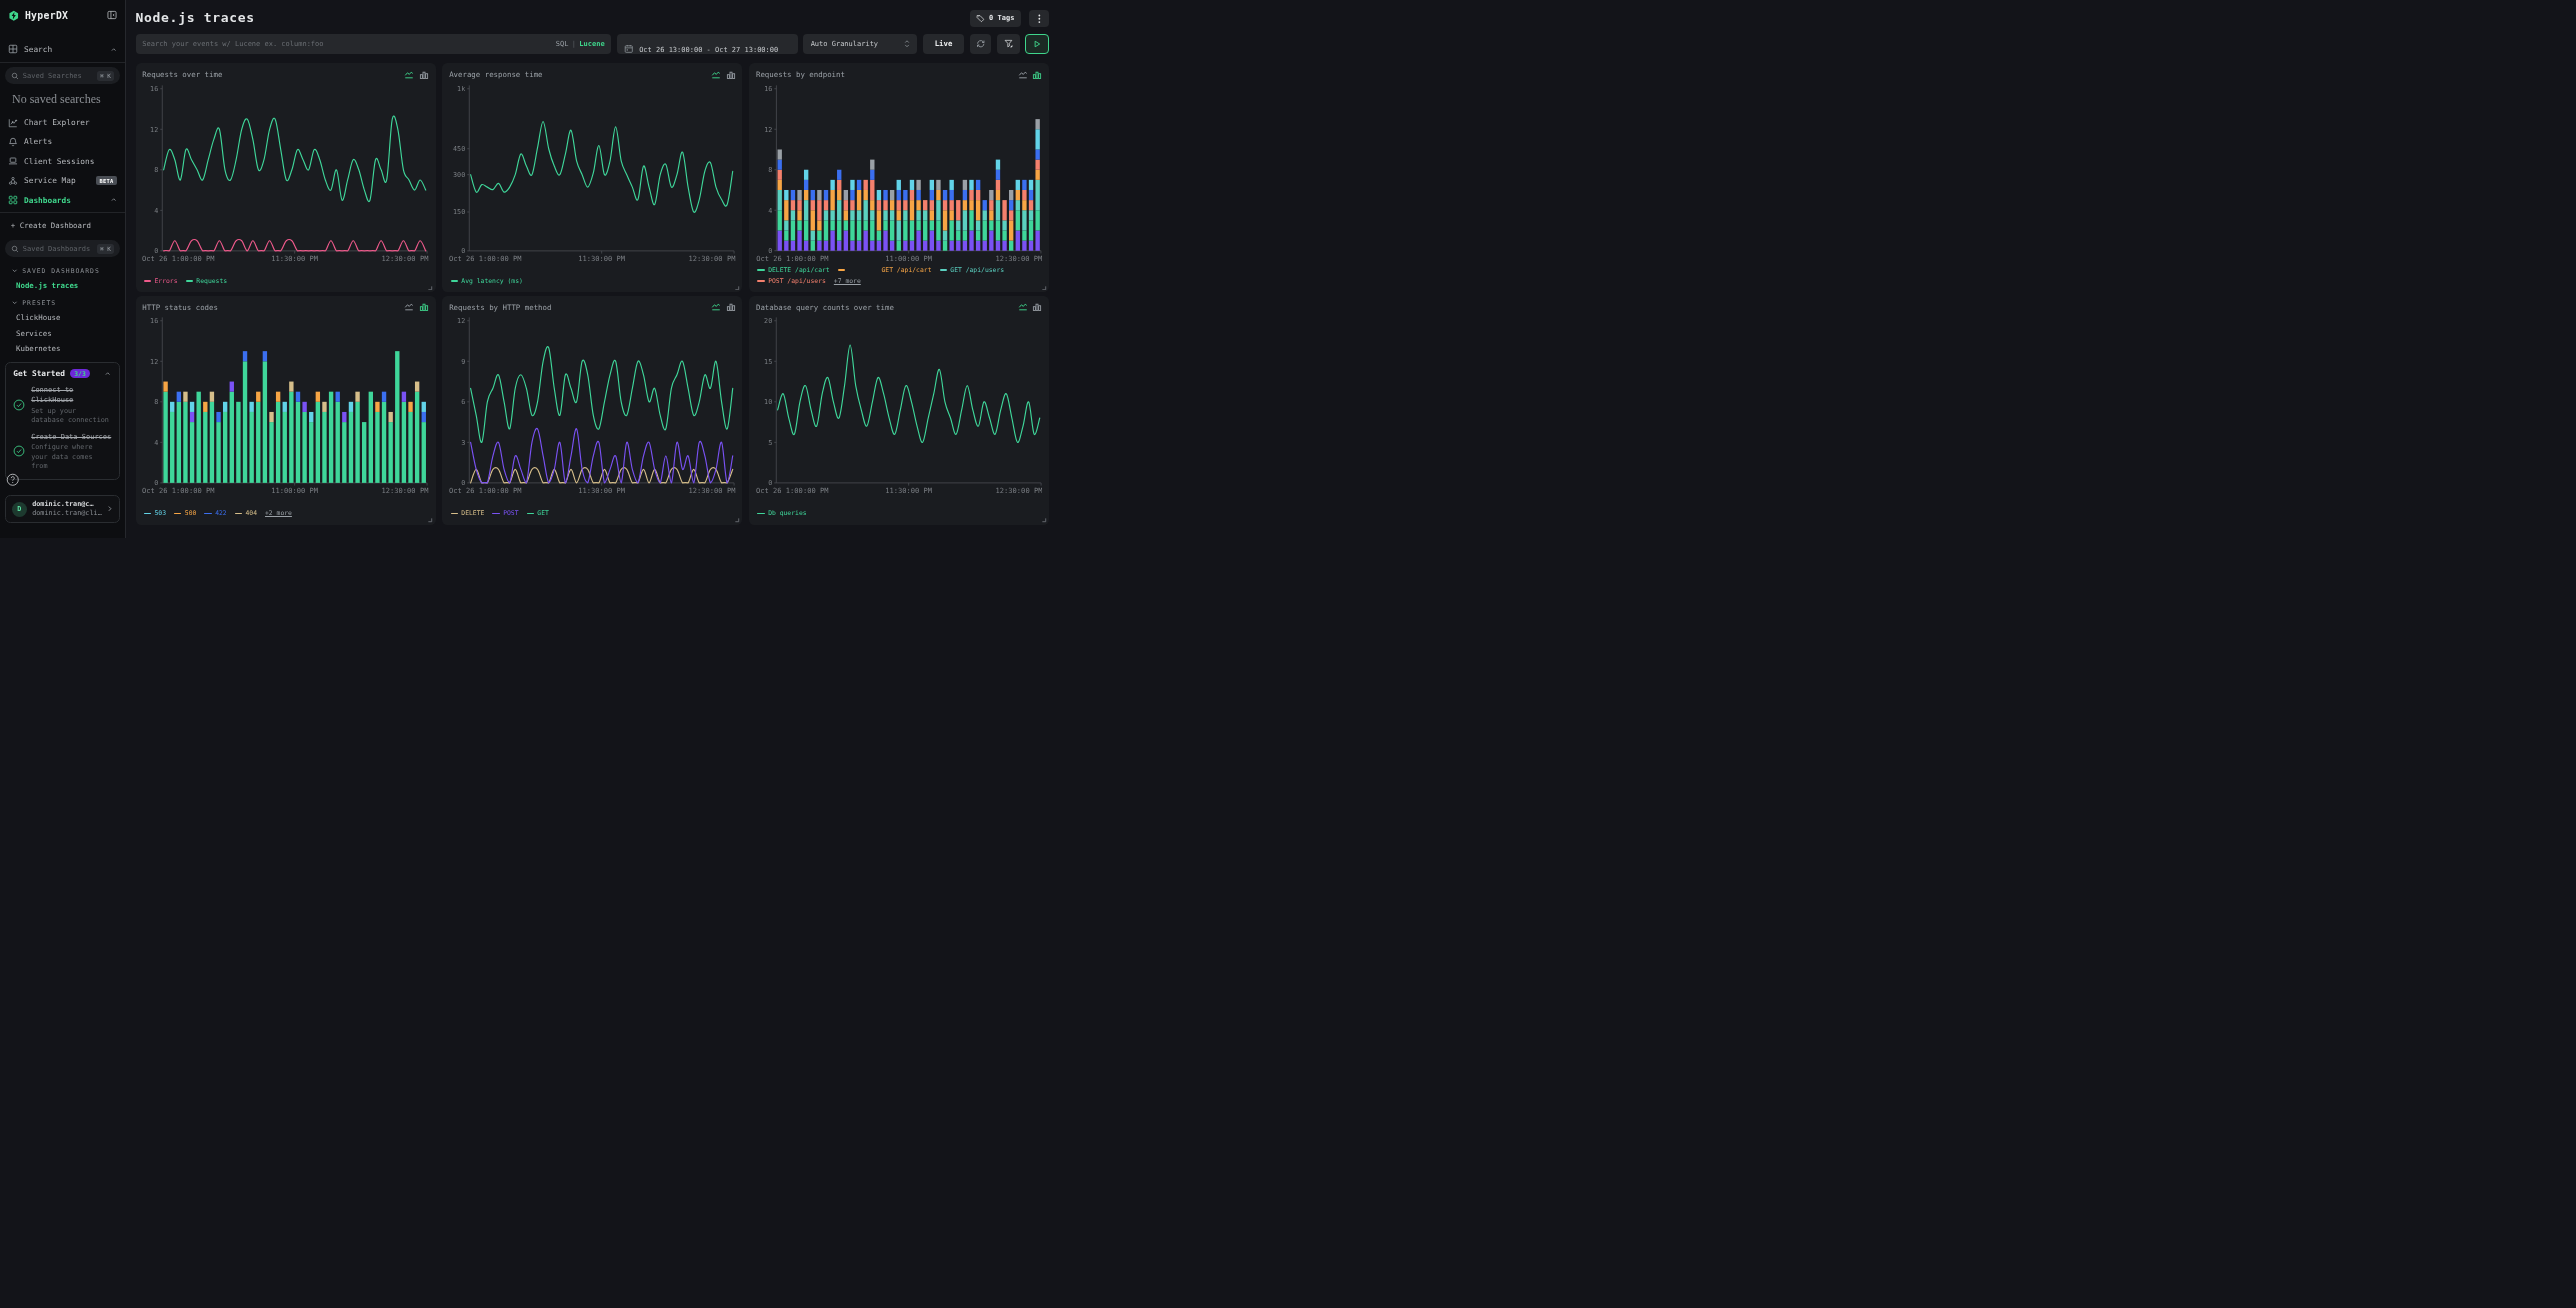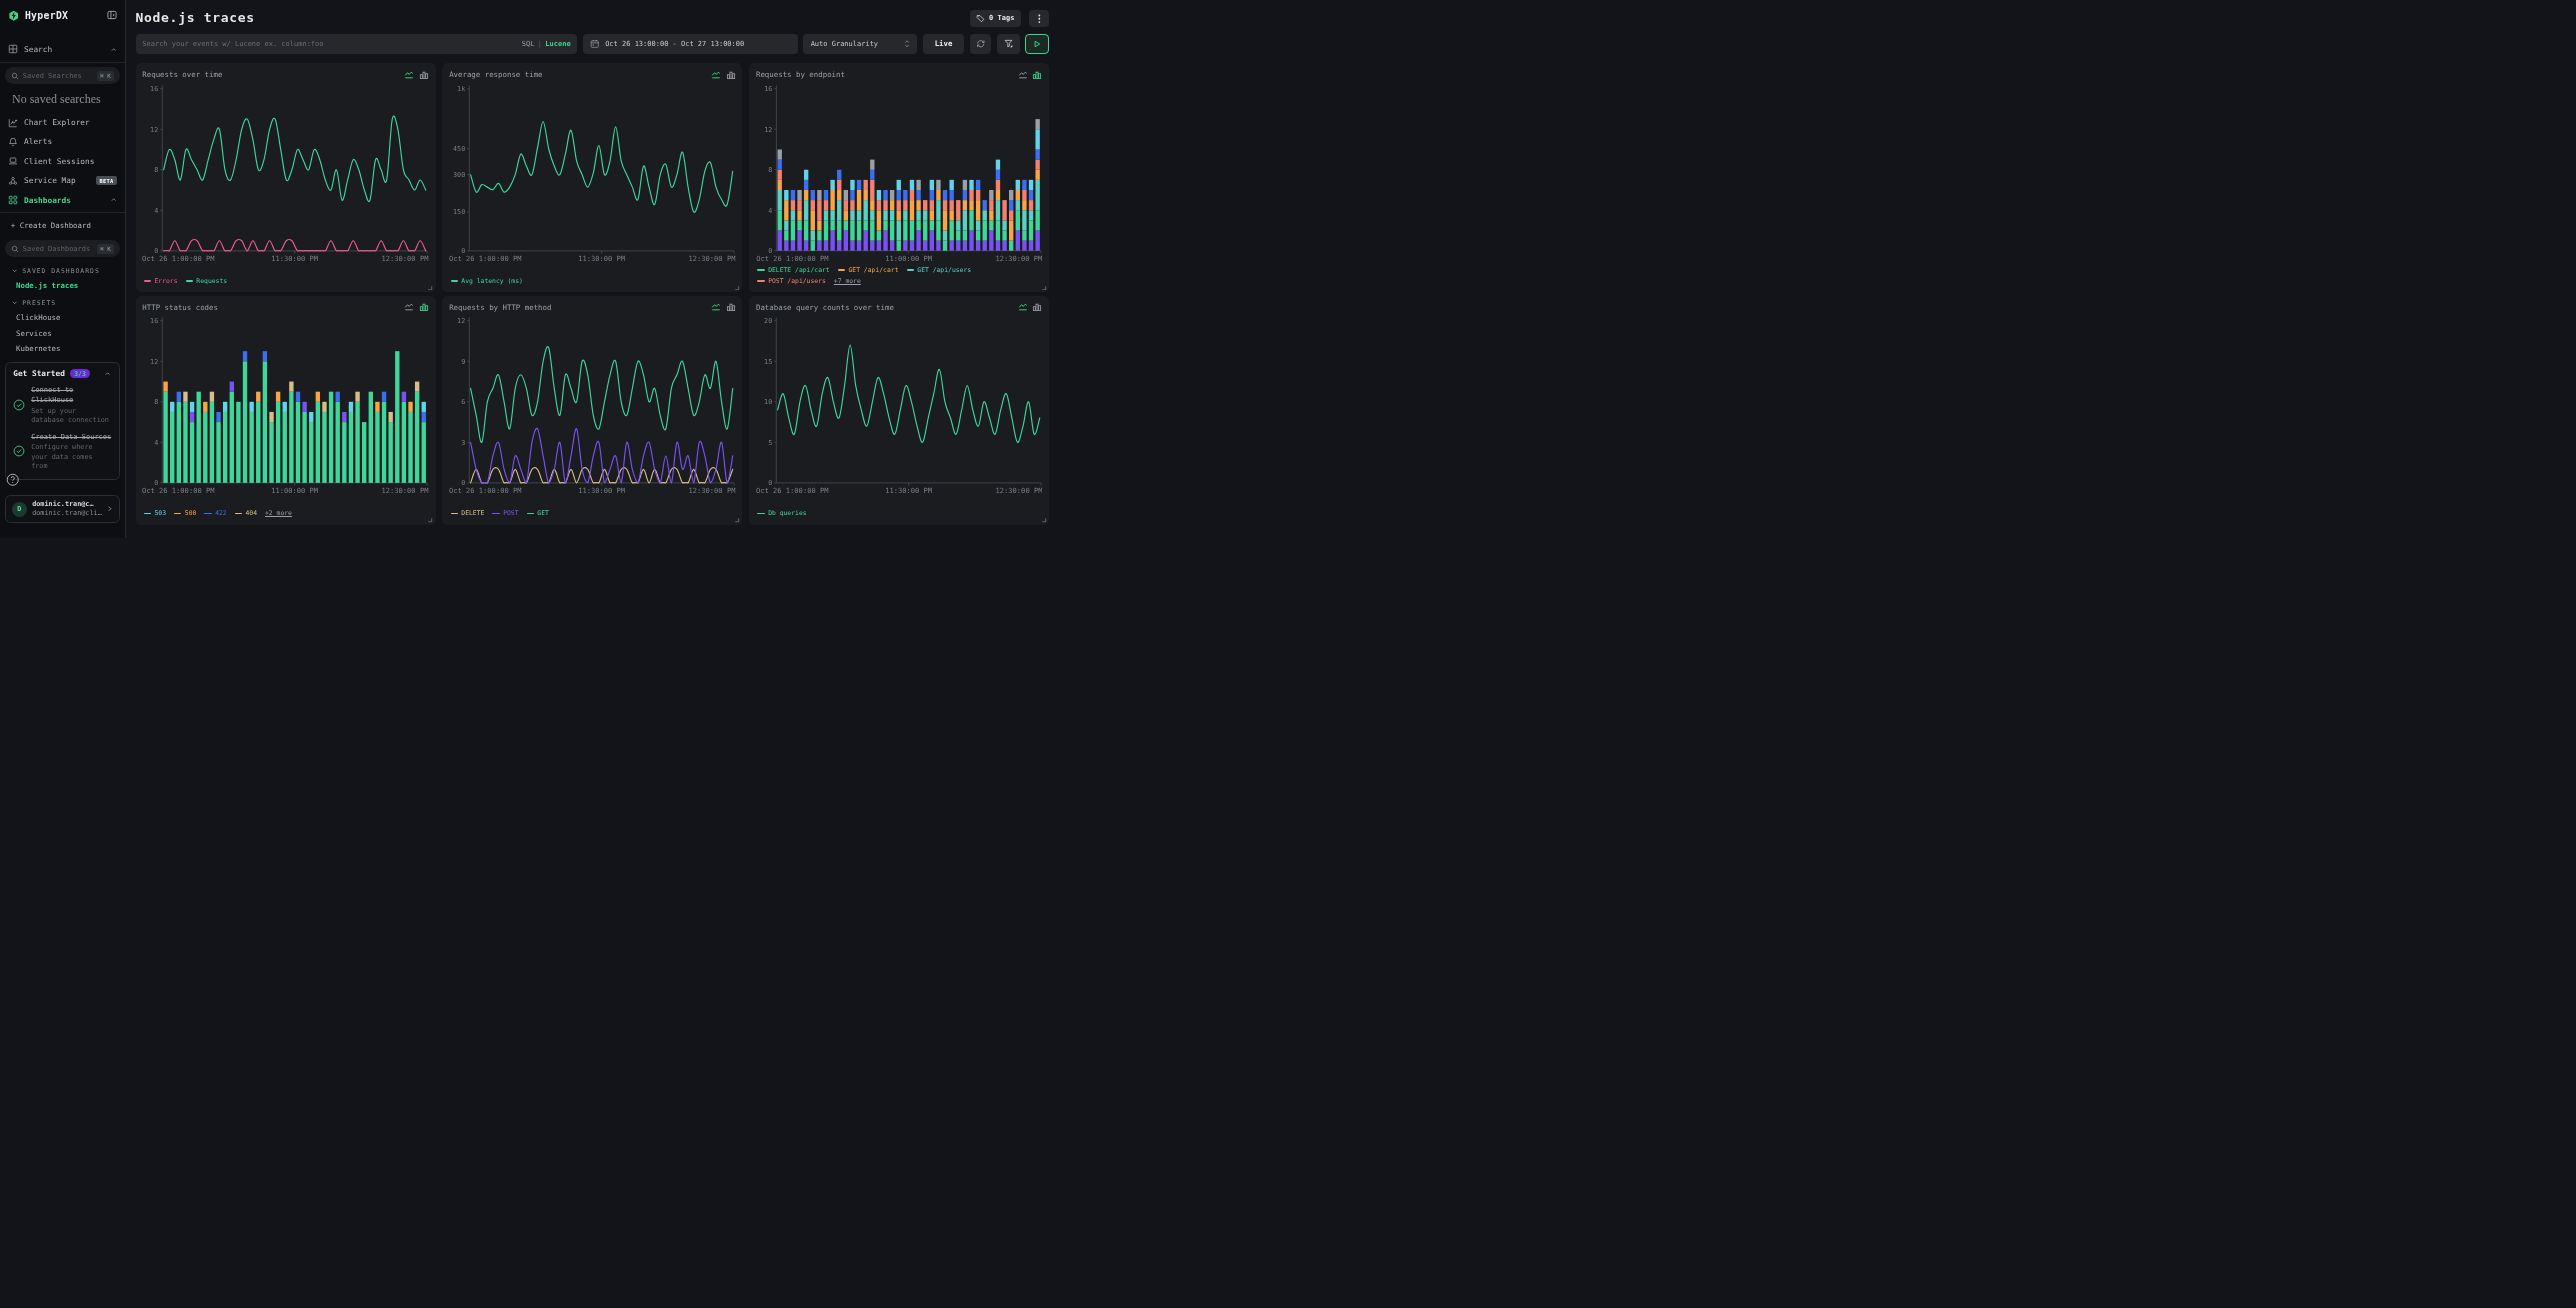--- a/index.html
+++ b/index.html
@@ -67,21 +67,21 @@
   .search-box input { flex:1; min-width:0; background:transparent; border:none; outline:none;
     font-family:inherit; font-size:7px; color:#d7d9db; }
   .search-box input::placeholder { color:#6a6e73; }
   .lang-toggle { font-size:7px; white-space:nowrap; }
   .lang-sql { color:#9aa0a6; cursor:pointer; }
   .lang-sep { color:#5b5f64; margin:0 3.4px; }
   .lang-lucene { color:#3fd68c; font-weight:bold; cursor:pointer; }
   .ctl { display:flex; align-items:center; gap:5.4px; background:#26282c; border:none; border-radius:4px;
     height:20px; padding:0 7.4px; color:#c6c9cc; font-family:inherit; font-size:7px; cursor:pointer; white-space:nowrap; }
   .ctl .cicon { display:inline-flex; color:#9aa0a6; }
-  .ctl.date { width:215px; }
+  .ctl.date { width:181px;align-items:flex-end; }
   .ctl.gran { width:114px; justify-content:space-between; }
   .ctl.live { font-weight:bold; color:#eceeef; font-size:7.4px; padding:0 12px; }
   .ctl.square { width:21.6px; justify-content:center; padding:0; }
   .ctl.play { width:24px; justify-content:center; padding:0; background:#1b2a24;
     border:0.7px solid #3fd68c; }
 
   
   .charts { display:grid; grid-template-columns:repeat(3,1fr); grid-auto-rows:229px;
     gap:3.4px 6.8px; padding:9.5px 10.8px 5.4px 9.5px; }
   .panel { position:relative; background:#1a1c20; border-radius:5.4px; padding:5.4px 6.8px 4px;
@@ -755,21 +755,21 @@
             <rect x="413.86600000000004" y="70" width="6.468000000000001" height="30" fill="#62d3e8"></rect>
             <rect x="413.86600000000004" y="55" width="6.468000000000001" height="15" fill="#9aa0a6"></rect>
           </svg>
     <div class="legend">
             <span class="legend-item">
               <span class="dash" style="background: rgb(63, 214, 154);"></span>
               <span style="color: rgb(63, 214, 154);">DELETE /api/cart</span>
             </span>
             <span class="legend-item">
               <span class="dash" style="background: rgb(247, 165, 69);"></span>
-              <span style="color: rgb(247, 165, 69);">GET /api/cart</span>
+              <span style="color: rgb(247, 165, 69); margin-left: 33px;">GET /api/cart</span>
             </span>
             <span class="legend-item">
               <span class="dash" style="background: rgb(91, 208, 192);"></span>
               <span style="color: rgb(91, 208, 192);">GET /api/users</span>
             </span>
             <span class="legend-item">
               <span class="dash" style="background: rgb(244, 128, 109);"></span>
               <span style="color: rgb(244, 128, 109);">POST /api/users</span>
             </span>
             <span class="more">+7 more</span>

